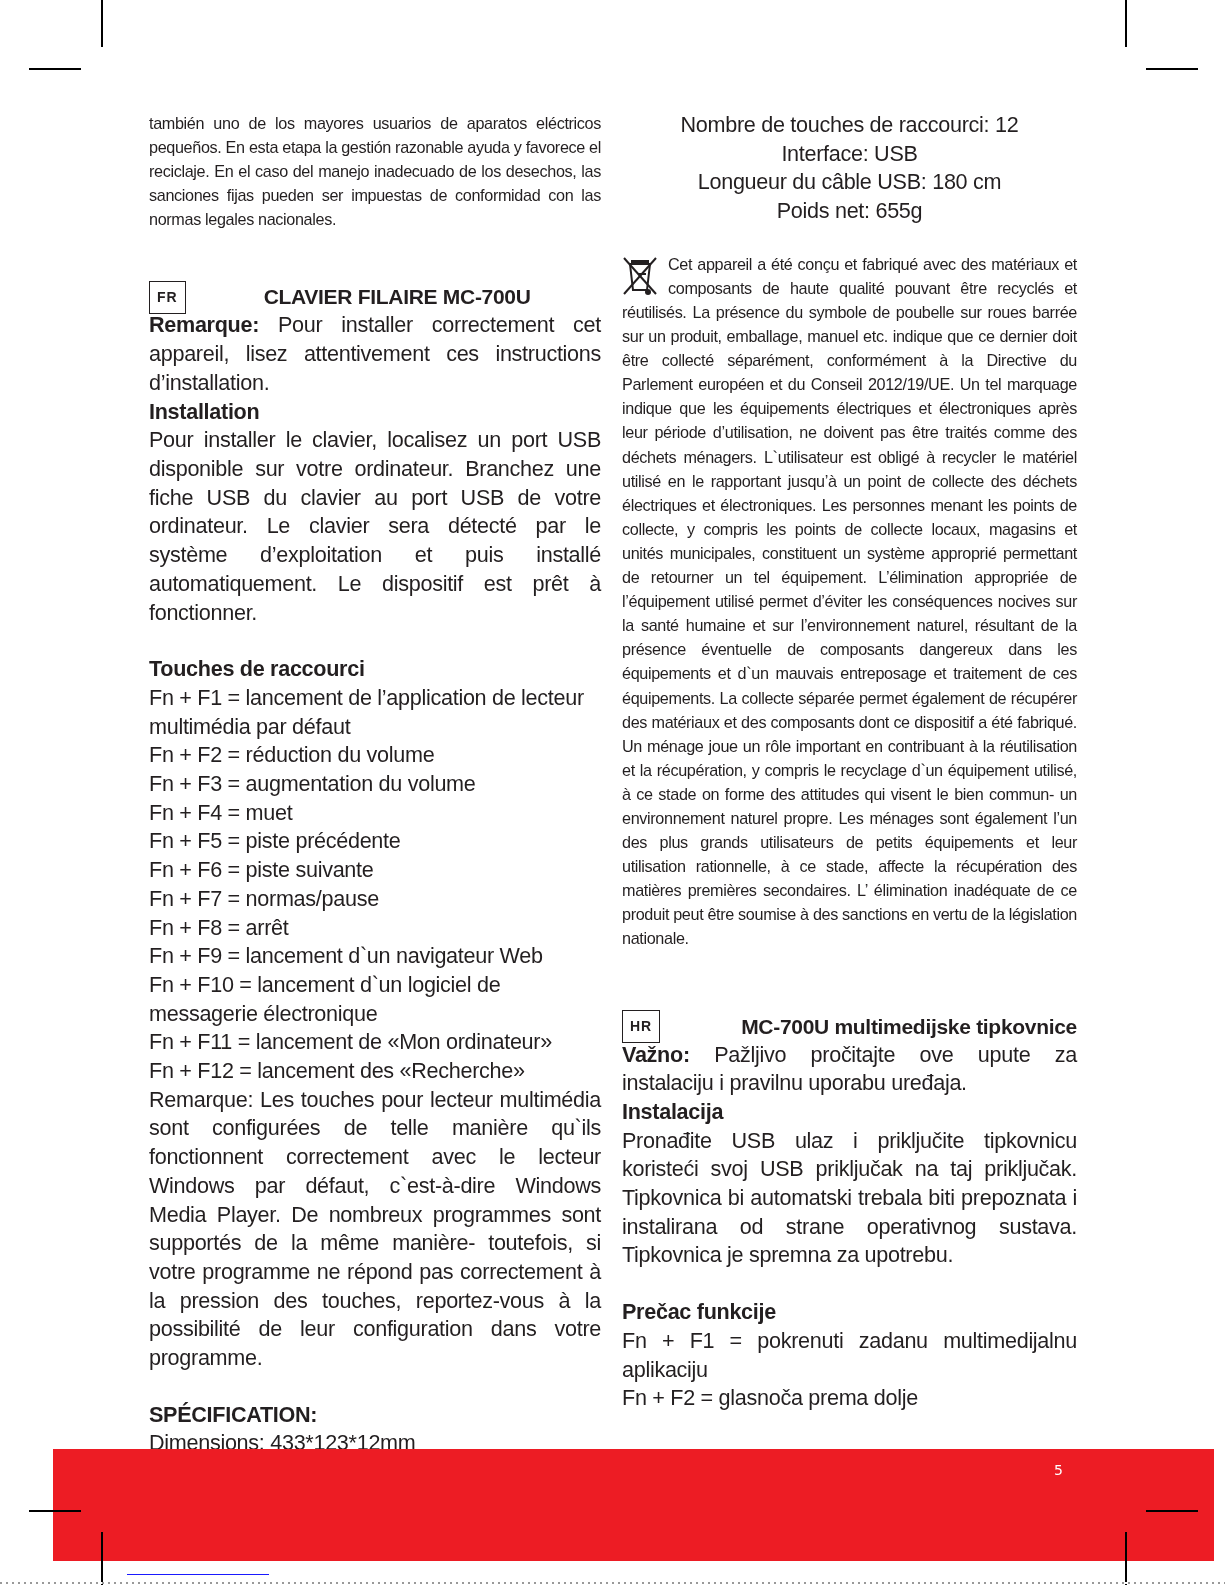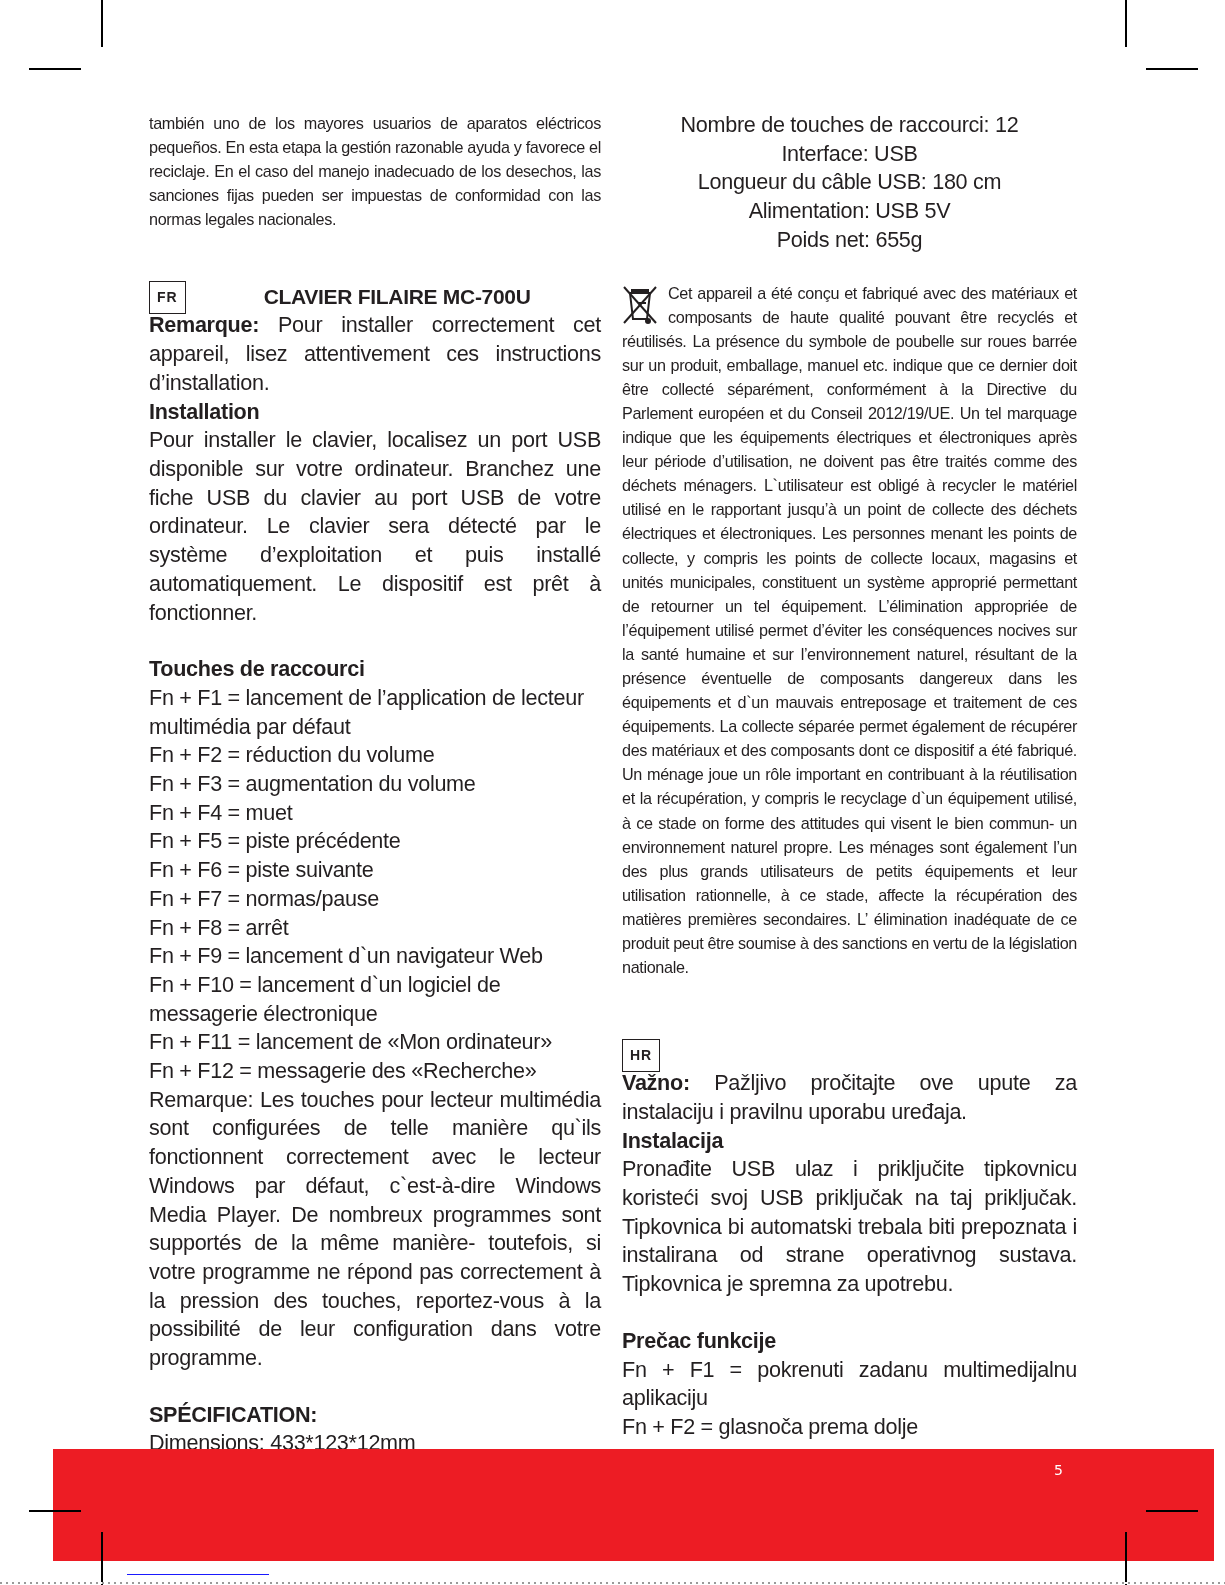--- a/index.html
+++ b/index.html
@@ -58,54 +58,54 @@
     <p class="p large">Fn + F2 = réduction du volume</p>
     <p class="p large">Fn + F3 = augmentation du volume</p>
     <p class="p large">Fn + F4 = muet</p>
     <p class="p large">Fn + F5 = piste précédente</p>
     <p class="p large">Fn + F6 = piste suivante</p>
     <p class="p large">Fn + F7 = normas/pause</p>
     <p class="p large">Fn + F8 = arrêt</p>
     <p class="p large">Fn + F9 = lancement d`un navigateur Web</p>
     <p class="p large">Fn + F10 = lancement  d`un logiciel de messagerie électronique</p>
     <p class="p large">Fn + F11 = lancement de «Mon ordinateur»</p>
-    <p class="p large">Fn + F12 = messagerie des «Recherche»</p>
+    <p class="p large">Fn + F12 = lancement des «Recherche»</p>
   </div>
   <p class="p large just">Remarque: Les touches pour lecteur multimédia sont configurées de telle manière qu`ils fonctionnent correctement avec le lecteur Windows par défaut, c`est-à-dire Windows Media Player. De nombreux programmes sont supportés de la même manière- toutefois, si votre programme ne répond pas correctement à la pression des touches, reportez-vous à la possibilité de leur configuration dans votre programme.</p>
   <div class="gap"></div>
   <p class="p large bold">SPÉCIFICATION:</p>
   <p class="p large">Dimensions: 433*123*12mm</p>
   <p class="p large">Nombre de touches: 104</p>
 </div>
 
 <div class="col" id="col-right">
   <div style="margin-bottom:26px;text-align:center;">
     <p class="p large">Nombre de touches de raccourci: 12</p>
     <p class="p large">Interface: USB</p>
     <p class="p large">Longueur du câble USB: 180 cm</p>
-    <p class="p large">Alimentation: USB 5V</p>
     <p class="p large">Poids net: 655g</p>
   </div>
 
   <div class="weee-wrap">
     <svg class="weee-icon" viewBox="0 0 36 46">
       <rect x="9" y="6" width="18" height="3" fill="#231f20"></rect>
       <path d="M8 10 L28 10 L25 36 L11 36 Z" fill="none" stroke="#231f20" stroke-width="2"></path>
       <line x1="2" y1="4" x2="34" y2="40" stroke="#231f20" stroke-width="2"></line>
       <line x1="34" y1="4" x2="2" y2="40" stroke="#231f20" stroke-width="2"></line>
       <circle cx="26" cy="38" r="3" fill="#231f20"></circle>
       <line x1="16" y1="20" x2="24" y2="20" stroke="#231f20" stroke-width="2"></line>
     </svg>
     <p class="p small">Cet appareil a été conçu et fabriqué avec des matériaux et composants de haute qualité pouvant être recyclés et réutilisés. La présence du symbole de poubelle sur roues barrée sur un produit, emballage, manuel etc. indique que ce dernier doit être collecté séparément, conformément à la Directive du Parlement européen et du Conseil 2012/19/UE. Un tel marquage indique que les équipements électriques et électroniques après leur période d’utilisation, ne doivent pas être traités comme des déchets ménagers.  L`utilisateur est obligé à recycler le matériel utilisé en le rapportant jusqu’à un point de collecte des déchets électriques et électroniques. Les personnes menant les points de collecte, y compris les points de collecte locaux, magasins et unités municipales, constituent un système approprié permettant de retourner un tel équipement. L’élimination appropriée de l’équipement utilisé permet d’éviter les conséquences nocives sur la santé humaine et sur l’environnement naturel, résultant de la présence éventuelle de composants dangereux dans les équipements et d`un mauvais entreposage et traitement de ces équipements. La collecte séparée permet également de récupérer des matériaux et des composants dont ce dispositif a été fabriqué. Un ménage joue un rôle important en contribuant à la réutilisation et la récupération, y compris le recyclage d`un équipement utilisé, à ce stade on forme des attitudes qui visent le bien commun- un environnement naturel propre. Les ménages sont également l’un des plus grands utilisateurs de petits équipements et leur utilisation rationnelle, à ce stade, affecte la récupération des matières premières secondaires. L’ élimination inadéquate de ce produit peut être soumise à des sanctions en vertu de la législation nationale.</p>
   </div>
 
   <div style="height:62px;"></div>
 
   <div class="lang-head">
     <span class="lang-badge">HR</span>
+    <span class="heading-title hr-title">MC-700U multimedijske tipkovnice</span>
   </div>
   <p class="p large just">
     <span class="bold">Važno:</span><span> Pažljivo pročitajte ove upute za instalaciju i pravilnu uporabu uređaja.</span>
   </p>
   <p class="p large bold">Instalacija</p>
   <p class="p large just">Pronađite USB ulaz i priključite tipkovnicu koristeći svoj USB priključak na taj priključak. Tipkovnica bi automatski trebala biti prepoznata i instalirana od strane operativnog sustava. Tipkovnica je spremna za upotrebu.</p>
   <div class="gap"></div>
   <p class="p large bold">Prečac funkcije</p>
   <p class="p large just">Fn + F1 = pokrenuti zadanu multimedijalnu aplikaciju</p>
   <p class="p large">Fn + F2 = glasnoča prema dolje</p>

